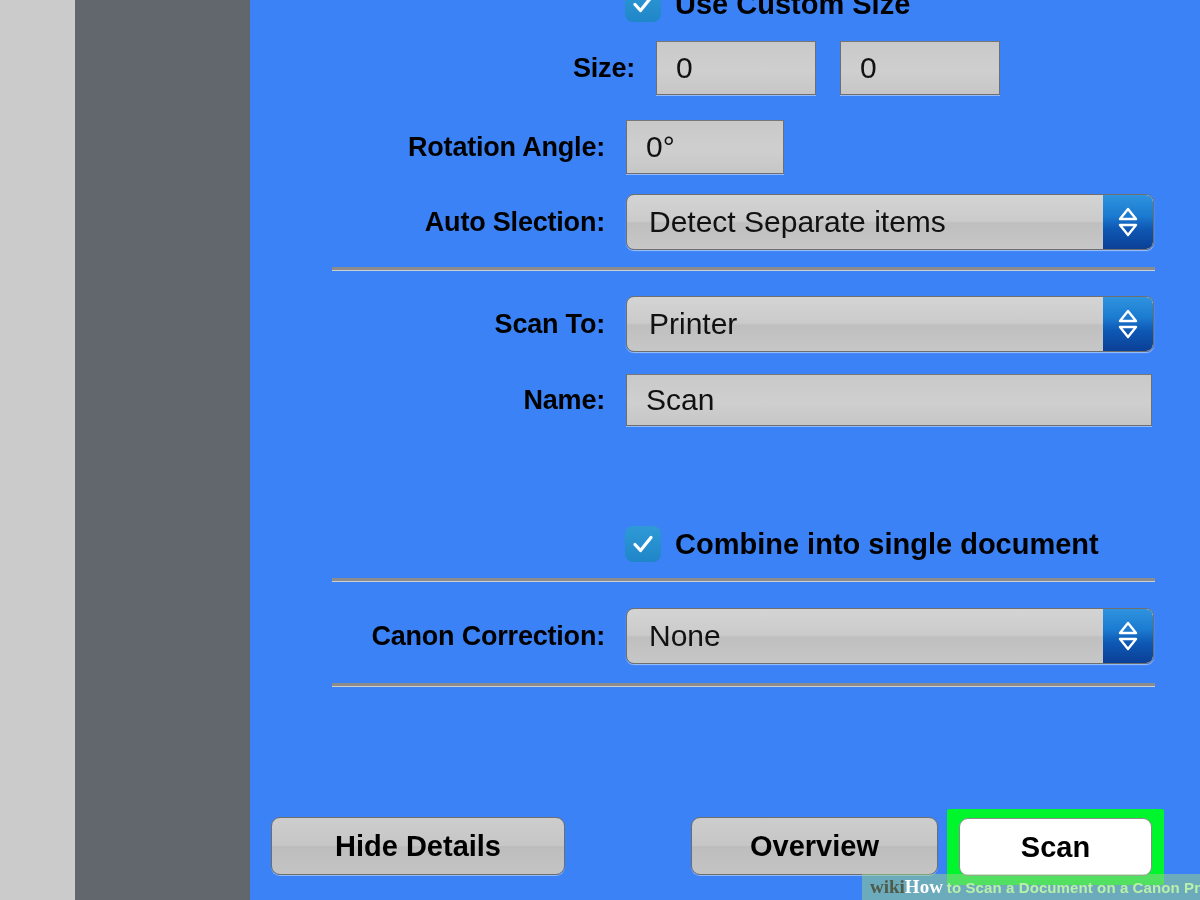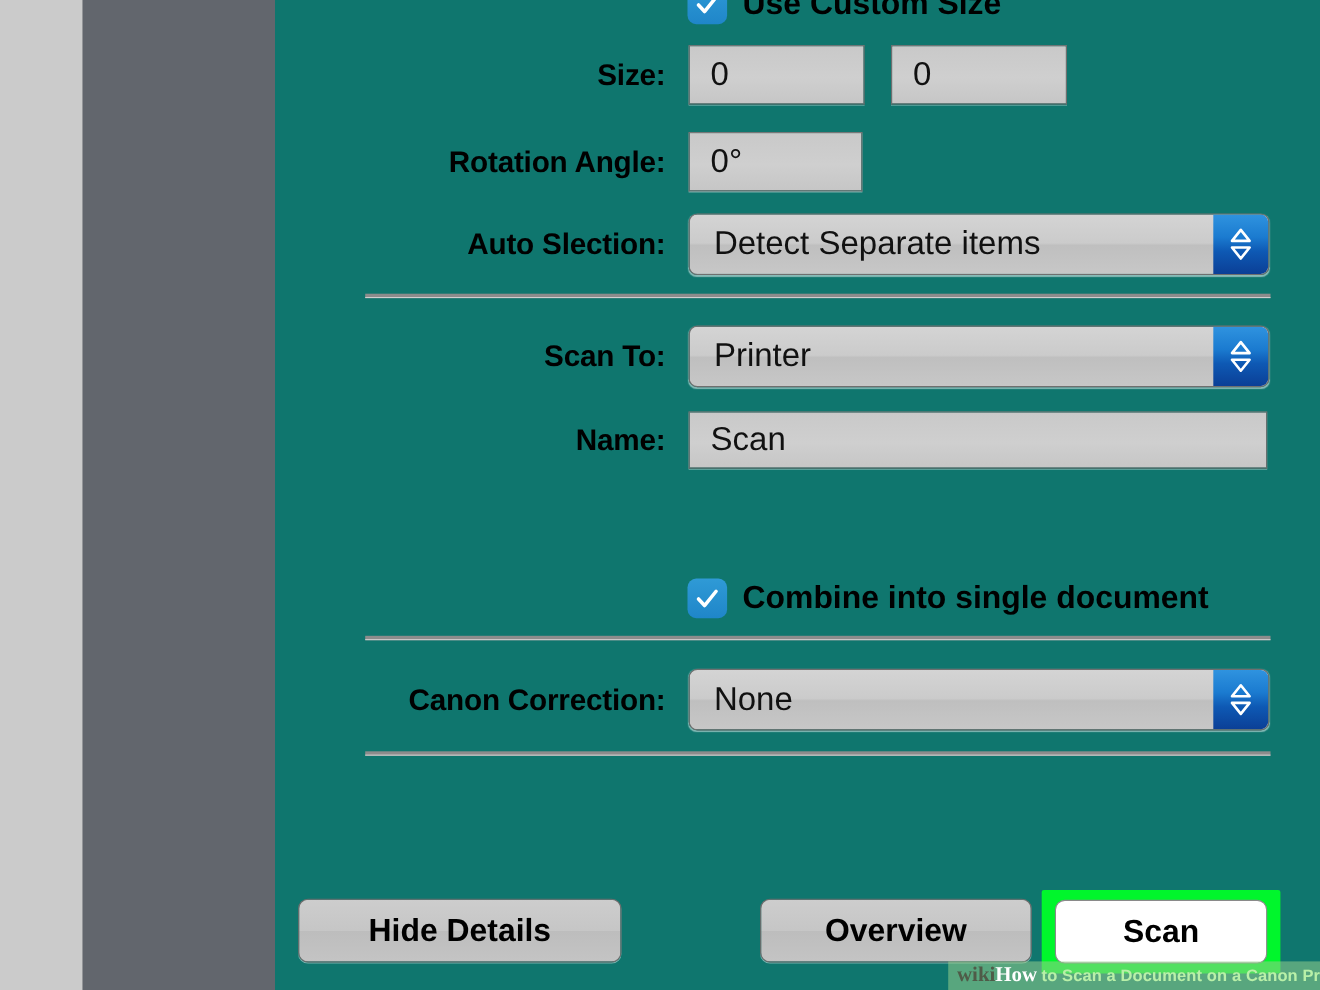--- a/index.html
+++ b/index.html
@@ -31,21 +31,21 @@
     left: 75px; top: 0;
     width: 175px; height: 900px;
     background: #62666d;
   }
 
   
   .dialog {
     position: absolute;
     left: 250px; top: 0;
     width: 950px; height: 900px;
-    background: #0f766e;
+    background: #3b82f6;
   }
 
   
   .row {
     position: absolute;
     display: flex;
     align-items: center;
   }
 
   .field-label {
@@ -204,21 +204,21 @@
 
     <div class="checkrow" style="left:375px; top:-14px;">
       <span class="checkbox">
         <svg width="24" height="24" viewBox="0 0 24 24">
           <path d="M4 12.5 L9.5 18.5 L20 5.5" fill="none" stroke="#ffffff" stroke-width="3.2" stroke-linecap="round" stroke-linejoin="round"></path>
         </svg>
       </span>
       <span class="check-label">Use Custom Size</span>
     </div>
 
-    <div class="row" style="left:0px; top:41px; width:915px;">
+    <div class="row" style="left:0px; top:41px; width:915px;padding-left:30px;">
       <span class="field-label" style="width:355px;">Size:</span>
       <span class="text-input" style="width:160px; margin-left:21px;">0</span>
       <span class="text-input" style="width:160px; margin-left:24px;">0</span>
     </div>
 
     <div class="row" style="left:0px; top:120px; width:915px;">
       <span class="field-label" style="width:355px;">Rotation Angle:</span>
       <span class="text-input" style="width:158px; margin-left:21px;">0°</span>
     </div>
 

